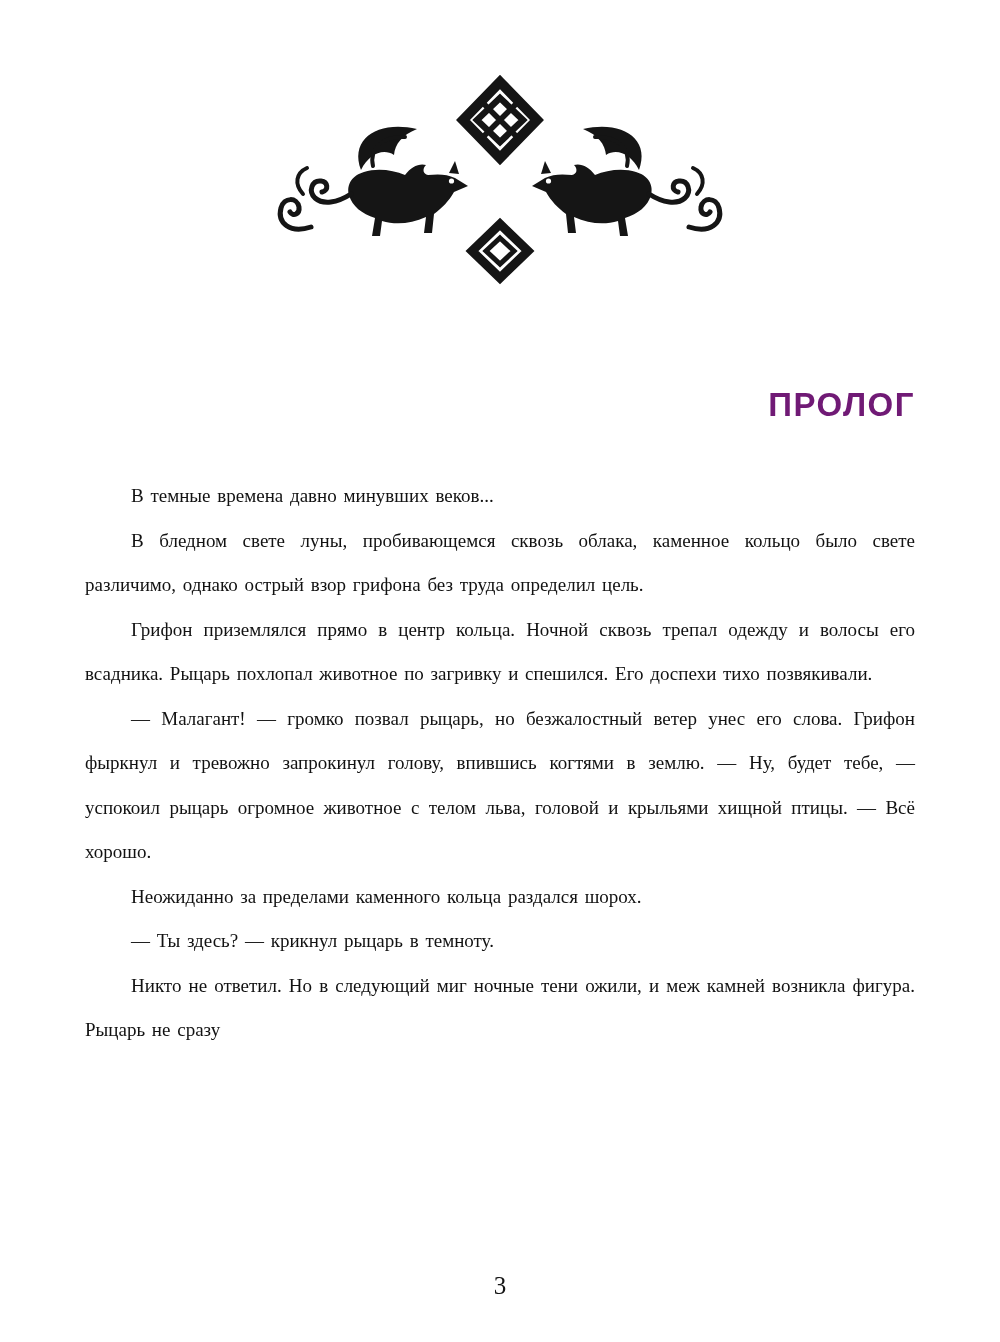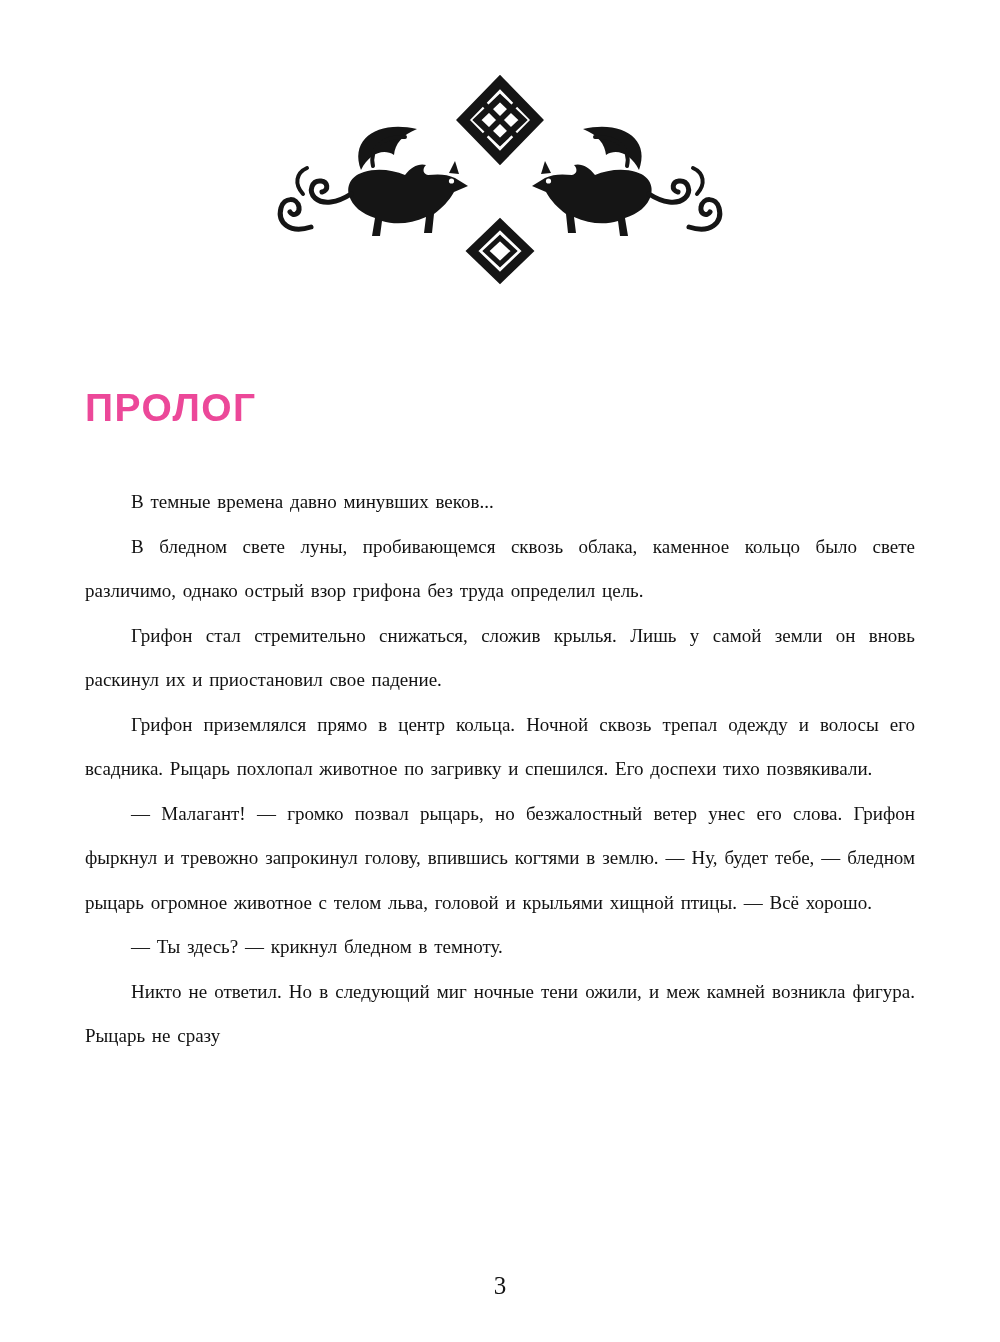--- a/index.html
+++ b/index.html
@@ -15,26 +15,26 @@
     padding: 0 85px;
     overflow: hidden;
   }
   .ornament-wrap {
     display: flex;
     justify-content: center;
     padding-top: 74px;
   }
   .ornament-wrap svg { display: block; }
   .chapter-heading {
-    text-align: left;
+    text-align: right;
     font-family: "Liberation Sans", sans-serif;
     font-weight: 700;
-    font-size: 39px;
+    font-size: 33px;
     letter-spacing: 1.5px;
-    color: #ec4899;
+    color: #701a75;
     margin: 100px 0 50px 0;
   }
   .body-text p {
     font-size: 19px;
     line-height: 44.5px;
     text-align: justify;
     text-indent: 46px;
     margin: 0;
     word-spacing: 2px;
   }
@@ -101,22 +101,22 @@
           <use href="#griffin"></use>
         </g>
     </svg>
   </div>
 
   <h1 class="chapter-heading">ПРОЛОГ</h1>
 
   <div class="body-text">
     <p>В темные времена давно минувших веков...</p>
     <p>В бледном свете луны, пробивающемся сквозь облака, каменное кольцо было свете различимо, однако острый взор грифона без труда определил цель.</p>
-    <p>Грифон стал стремительно снижаться, сложив крылья. Лишь у самой земли он вновь раскинул их и приостановил свое падение.</p>
     <p>Грифон приземлялся прямо в центр кольца. Ночной сквозь трепал одежду и волосы его всадника. Рыцарь похлопал животное по загривку и спешился. Его доспехи тихо позвякивали.</p>
-    <p>— Малагант! — громко позвал рыцарь, но безжалостный ветер унес его слова. Грифон фыркнул и тревожно запрокинул голову, впившись когтями в землю. — Ну, будет тебе, — бледном рыцарь огромное животное с телом льва, головой и крыльями хищной птицы. — Всё хорошо.</p>
-    <p>— Ты здесь? — крикнул бледном в темноту.</p>
+    <p>— Малагант! — громко позвал рыцарь, но безжалостный ветер унес его слова. Грифон фыркнул и тревожно запрокинул голову, впившись когтями в землю. — Ну, будет тебе, — успокоил рыцарь огромное животное с телом льва, головой и крыльями хищной птицы. — Всё хорошо.</p>
+    <p>Неожиданно за пределами каменного кольца раздался шорох.</p>
+    <p>— Ты здесь? — крикнул рыцарь в темноту.</p>
     <p>Никто не ответил. Но в следующий миг ночные тени ожили, и меж камней возникла фигура. Рыцарь не сразу</p>
   </div>
 
   <div class="page-number">3</div>
 
 </div>
 
 </body></html>

